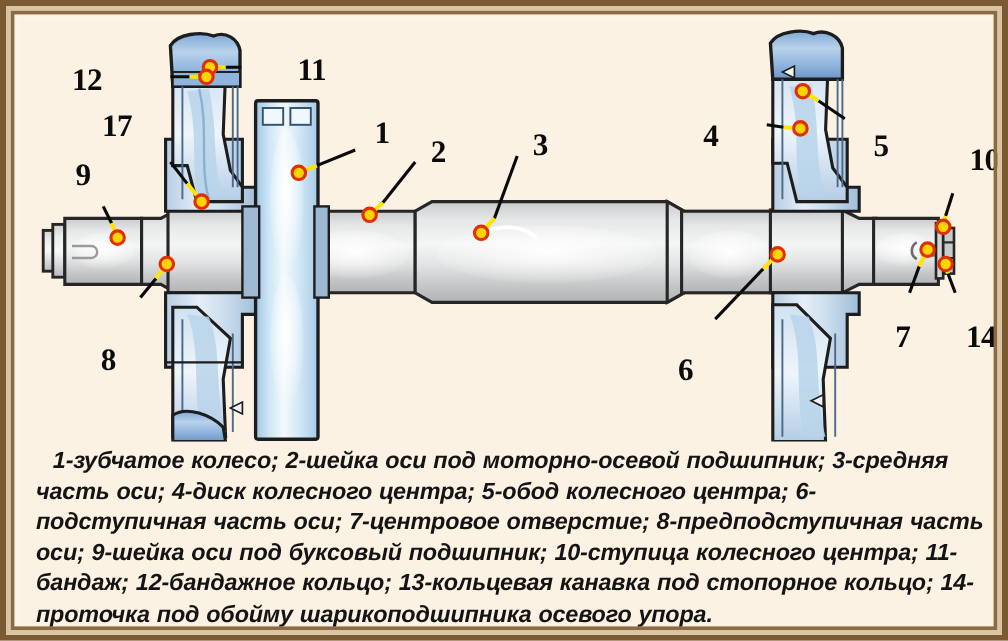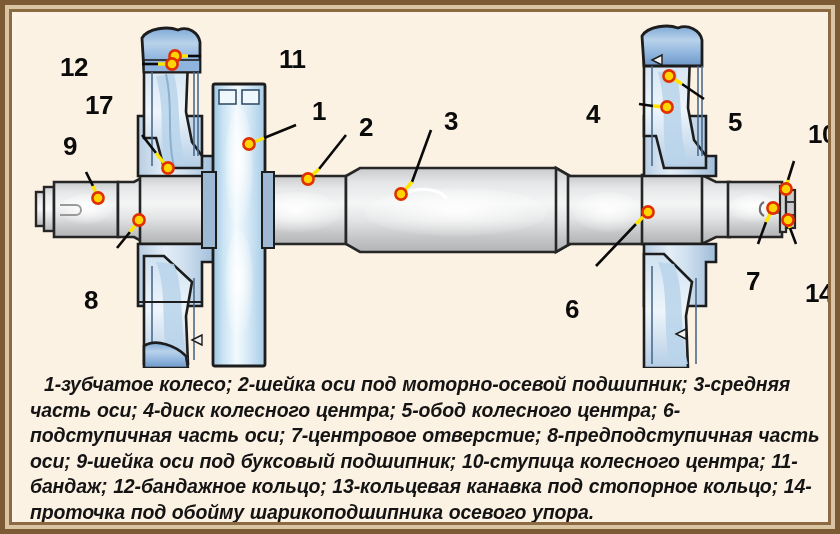--- a/index.html
+++ b/index.html
@@ -35,21 +35,21 @@
   }
   
   #diagram{
     position:absolute;left:0;top:0;width:818px;height:352px;
   }
   svg.art{position:absolute;left:0;top:0;}
 
   
   .lbl{
     position:absolute;
-    font-family:Liberation Sans, sans-serif;
+    font-family:Liberation Serif, serif;
     font-weight:bold;
     font-size:26px;
     color:#0b0b0b;
     line-height:1;
     letter-spacing:-0.5px;
     white-space:nowrap;
     z-index:20;
   }
   
   #caption{
@@ -290,24 +290,24 @@
           <div class="lbl" style="left: 296px; top: 82px;">1</div>
           <div class="lbl" style="left: 343px; top: 98px;">2</div>
           <div class="lbl" style="left: 428px; top: 92px;">3</div>
           <div class="lbl" style="left: 570px; top: 85px;">4</div>
           <div class="lbl" style="left: 712px; top: 93px;">5</div>
           <div class="lbl" style="left: 549px; top: 280px;">6</div>
           <div class="lbl" style="left: 730px; top: 252px;">7</div>
           <div class="lbl" style="left: 68px; top: 271px;">8</div>
           <div class="lbl" style="left: 47px; top: 117px;">9</div>
           <div class="lbl" style="left: 69px; top: 76px;">17</div>
-          <div class="lbl" style="left: 263px; top: 30px; text-align: right;">11</div>
+          <div class="lbl" style="left: 232px; top: 30px; text-align: right;">11</div>
           <div class="lbl" style="left: 44px; top: 38px;">12</div>
           <div class="lbl" style="left: 792px; top: 105px;">10</div>
-          <div class="lbl" style="left: 789px; top: 252px; margin-top: 12px;">14</div>
+          <div class="lbl" style="left: 789px; top: 252px;">14</div>
         </div>
     </div>
 
     <div id="caption">
       <p>1-зубчатое колесо; 2-шейка оси под моторно-осевой подшипник; 3-средняя часть оси; 4-диск колесного центра; 5-обод колесного центра; 6-подступичная часть оси; 7-центровое отверстие; 8-предподступичная часть оси; 9-шейка оси под буксовый подшипник; 10-ступица колесного центра; 11-бандаж; 12-бандажное кольцо; 13-кольцевая канавка под стопорное кольцо; 14-проточка под обойму шарикоподшипника осевого упора.</p>
     </div>
 
   </div>
 </div>
 

